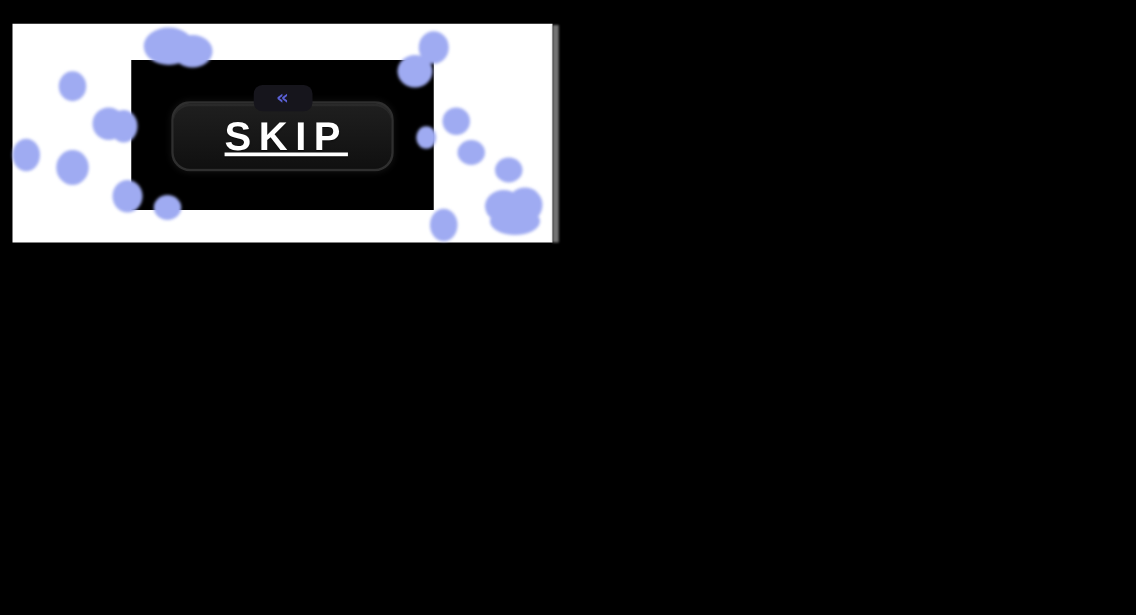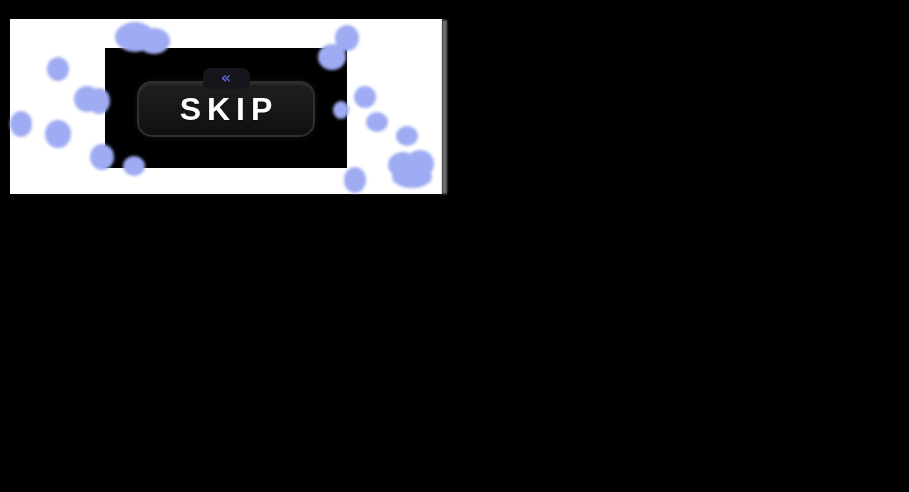--- a/index.html
+++ b/index.html
@@ -66,20 +66,21 @@
     z-index: 2;
     box-shadow: inset 0 2px 0 rgba(255,255,255,0.05), 0 0 6px rgba(255,255,255,0.08);
   }
   .skip-label {
     color: var(--button-text, #fff);
     font-size: 32px;
     font-weight: bold;
     letter-spacing: 6px;
     padding-left: 6px; 
     text-shadow: 0 1px 1px rgba(0,0,0,0.6);
+    text-decoration: underline;
   }
   .blob-layer {
     position: absolute;
     inset: 0;
     z-index: 5;
     pointer-events: none;
     filter: blur(1.4px);
   }
   .blob {
     position: absolute;

